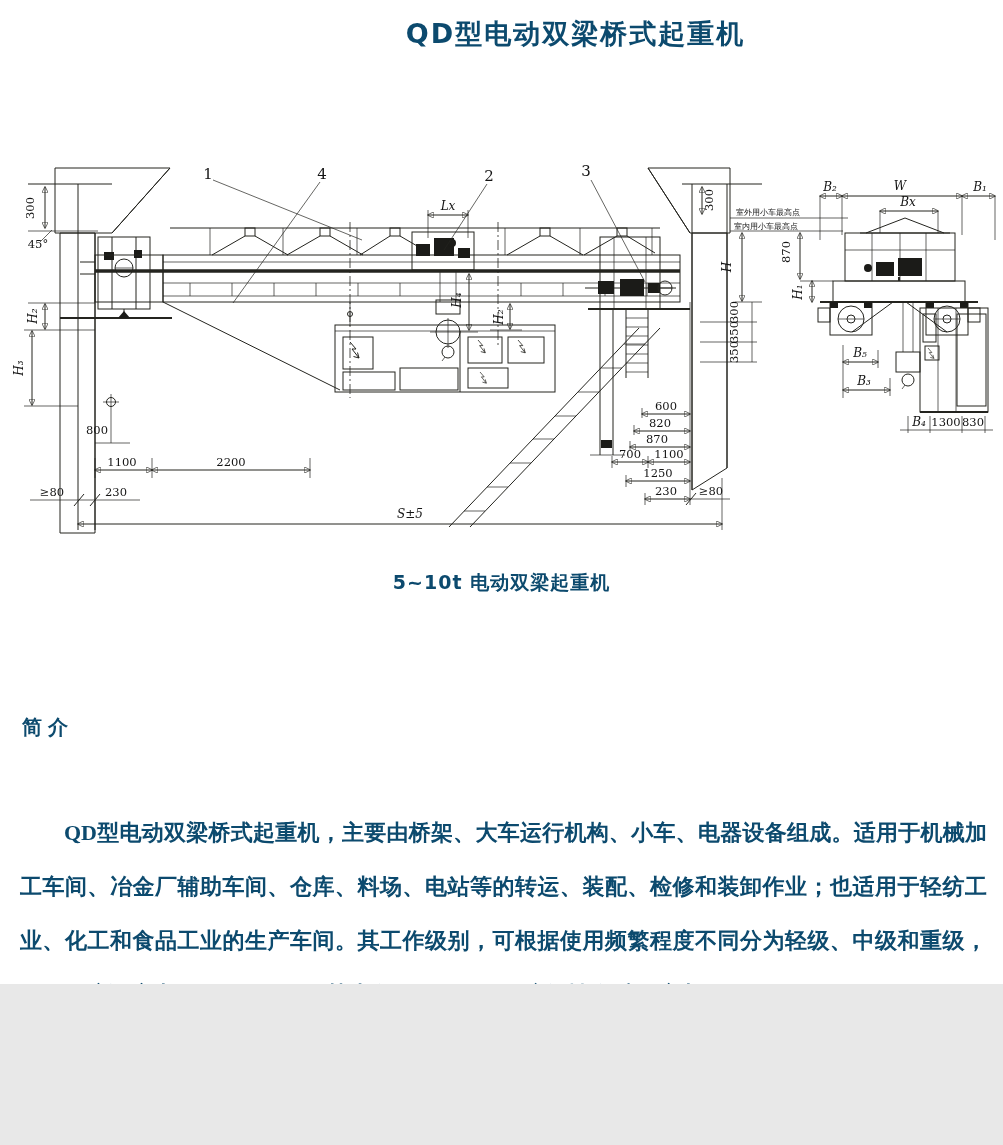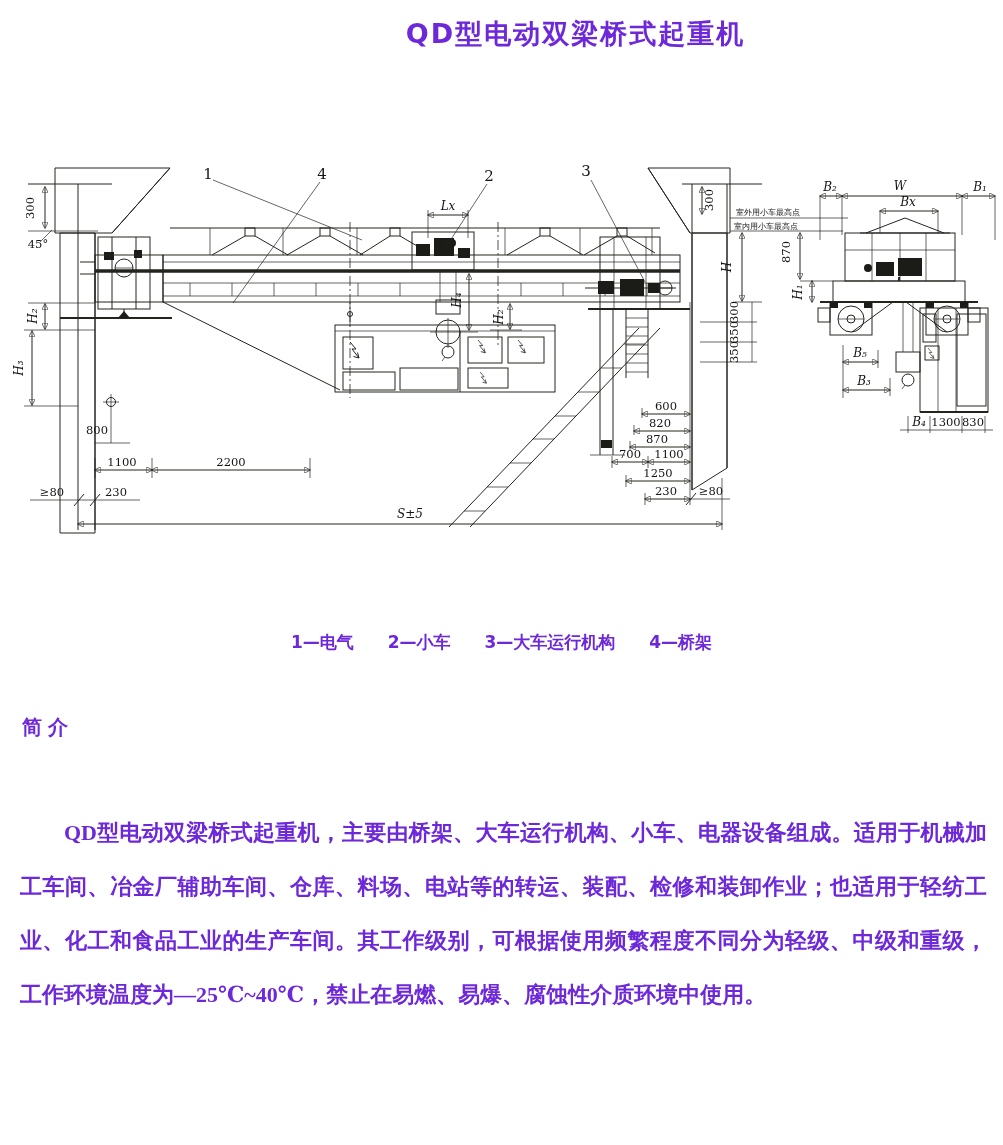--- a/index.html
+++ b/index.html
@@ -1,17 +1,17 @@
 <!DOCTYPE html>
 <html><head>
 <meta charset="utf-8">
 <style>
   html,body{margin:0;padding:0;background:#e8e8e8;}
-  .page{position:relative;width:1003px;height:1145px;background:#ffffff;overflow:hidden;
-        font-family:"Liberation Serif","DejaVu Serif",serif;color:#6d28d9;}
+  .page{position:relative;width:1003px;height:984px;background:#ffffff;overflow:hidden;
+        font-family:"Liberation Serif","DejaVu Serif",serif;color:#0c4a6e;}
   .title{position:absolute;top:16px;left:148px;right:0;margin:0;text-align:center;
          font-family:"DejaVu Sans","Liberation Sans",sans-serif;font-weight:bold;
          font-size:27px;letter-spacing:2px;}
   .drawing{position:absolute;top:155px;left:0;width:1003px;height:395px;}
   .caption{position:absolute;top:570px;left:0;right:0;text-align:center;
            font-family:"DejaVu Sans","Liberation Sans",sans-serif;font-weight:bold;font-size:19px;letter-spacing:1px;}
   .legend{position:absolute;top:631px;left:0;right:0;text-align:center;
           font-family:"DejaVu Sans","Liberation Sans",sans-serif;font-weight:bold;font-size:17px;}
   .legend span{margin:0 14px;}
   .heading{position:absolute;top:714px;left:22px;margin:0;
@@ -397,27 +397,22 @@
       <line x1="487" y1="184" x2="444" y2="250" class="thin"></line>
       <line x1="591" y1="180" x2="645" y2="282" class="thin"></line>
       <line x1="320" y1="182" x2="233" y2="303" class="thin"></line>
       <text class="cn mid" x="208" y="179">1</text>
       <text class="cn mid" x="489" y="181">2</text>
       <text class="cn mid" x="586" y="176">3</text>
       <text class="cn mid" x="322" y="179">4</text>
     </g>
   </svg>
 
-
-  <div class="legend">
-    <span>1—电气</span>
-    <span>2—小车</span>
-    <span>3—大车运行机构</span>
-    <span>4—桥架</span>
-  </div>
+  <div class="caption">5~10t 电动双梁起重机</div>
+
 
   <h2 class="heading">简介</h2>
 
   <div class="bodytext">
     <p>QD型电动双梁桥式起重机，主要由桥架、大车运行机构、小车、电器设备组成。适用于机械加工车间、冶金厂辅助车间、仓库、料场、电站等的转运、装配、检修和装卸作业；也适用于轻纺工业、化工和食品工业的生产车间。其工作级别，可根据使用频繁程度不同分为轻级、中级和重级，工作环境温度为—25℃~40℃，禁止在易燃、易爆、腐蚀性介质环境中使用。</p>
   </div>
 
 </div>
 
 </body></html>

